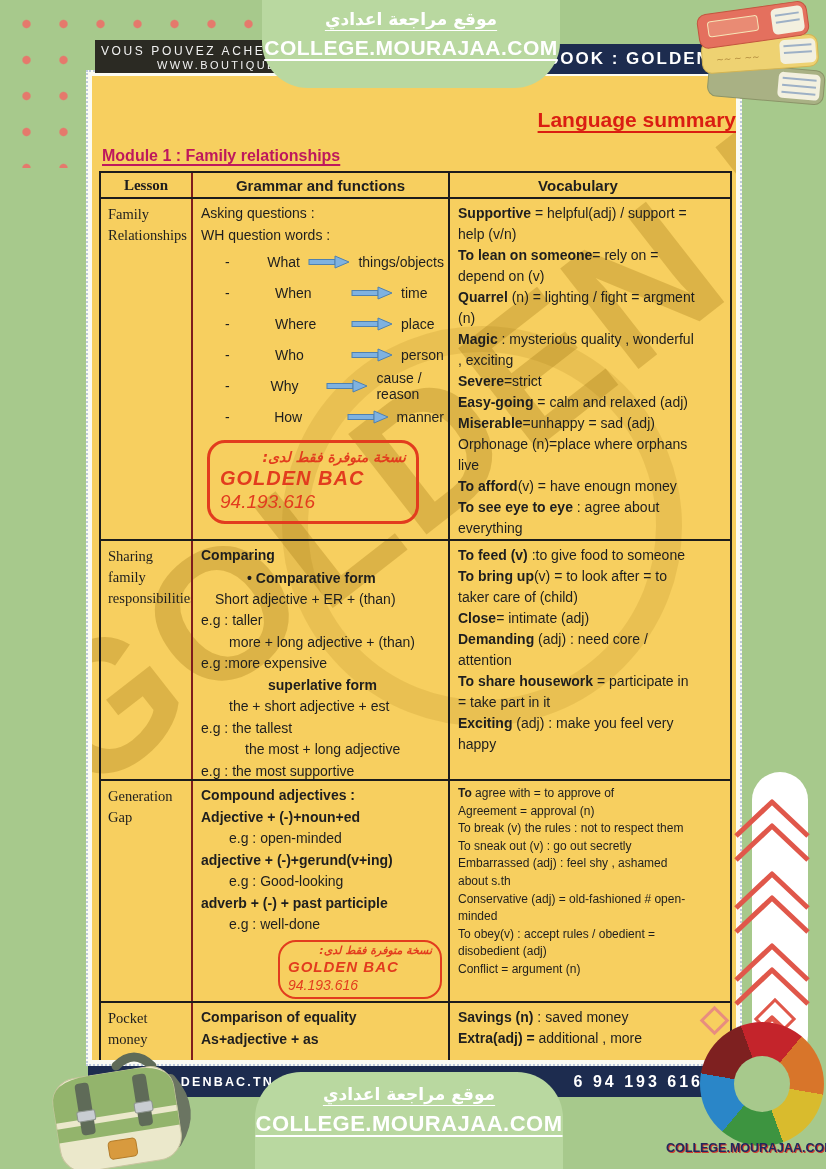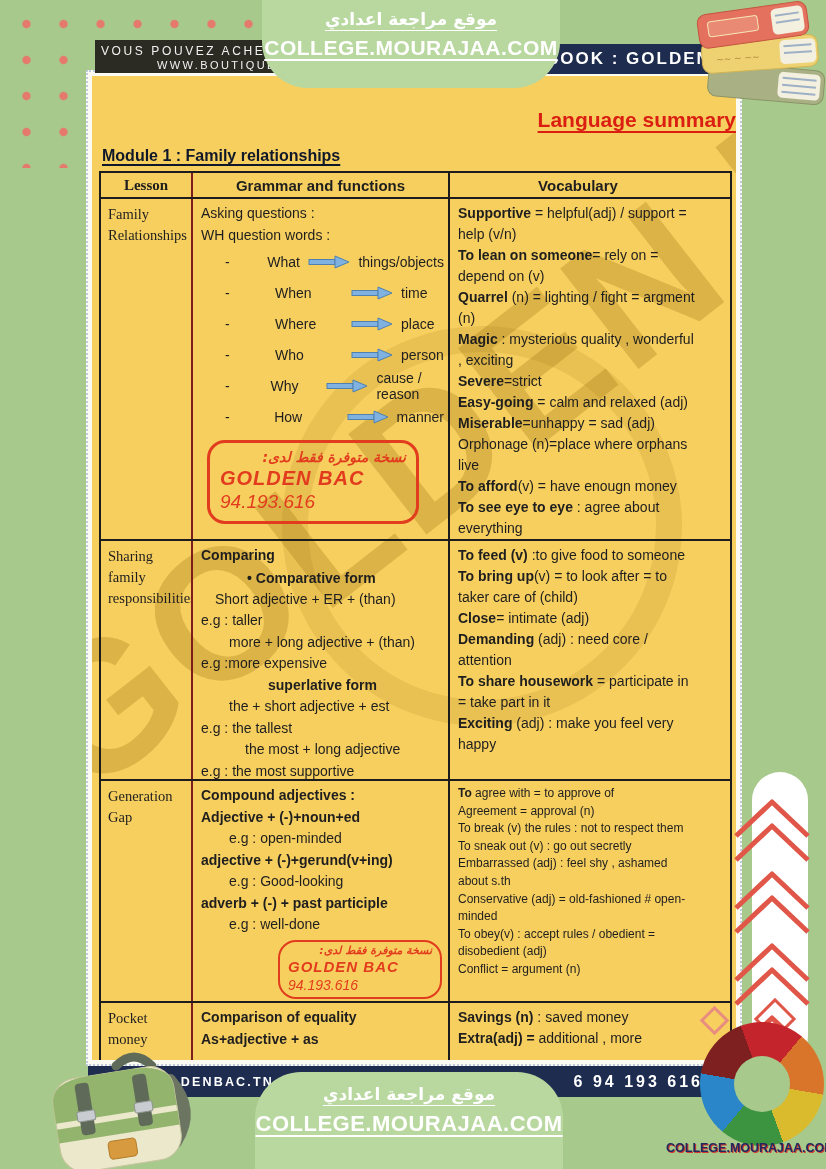--- a/index.html
+++ b/index.html
@@ -21,21 +21,21 @@
          border:2px dotted #bfcbdd;box-sizing:border-box;padding:4px;z-index:2;}
   .paper{position:relative;width:100%;height:100%;background:#f7cf5f;overflow:hidden;}
   .wm-text{position:absolute;left:-110px;top:590px;font-size:185px;font-weight:bold;
            color:rgba(160,117,18,.30);transform:rotate(-38deg);transform-origin:left top;
            white-space:nowrap;letter-spacing:6px;z-index:0;}
   .wm-ring{position:absolute;left:190px;top:250px;width:400px;height:400px;border-radius:50%;
            border:26px solid rgba(160,117,18,.16);z-index:0;box-sizing:border-box;}
   .title{position:relative;margin-top:32px;text-align:right;z-index:1;}
   .title span{font-size:21px;font-weight:bold;color:#da1e12;text-decoration:underline;text-underline-offset:4px;text-decoration-thickness:2px;}
   .module{position:relative;margin:15px 0 0 10px;z-index:1;}
-  .module span{font-size:16px;font-weight:bold;color:#0f172a;text-decoration:underline;text-underline-offset:3px;text-decoration-thickness:2px;}
+  .module span{font-size:16px;font-weight:bold;color:#be185d;text-decoration:underline;text-underline-offset:3px;text-decoration-thickness:2px;}
   
   .ltable{position:absolute;left:7px;top:95px;width:629px;border:2px solid #1c1c1c;z-index:1;background:transparent;}
   .trow{display:flex;border-top:2px solid #1c1c1c;}
   .trow.hdr{border-top:none;}
   .cell{box-sizing:border-box;overflow:hidden;color:#1e1e1e;}
   .c0{width:92px;border-right:2px solid #7f1d1d;padding:5px 4px 0 7px;font-size:14.5px;line-height:21px;font-family:Liberation Serif, serif;}
   .c1{width:257px;border-right:2px solid #1c1c1c;padding:4px 4px 0 8px;font-size:14px;}
   .c2{width:256px;padding:4px 6px 0 8px;font-size:14px;}
   .hd{font-weight:bold;text-align:center;font-size:15px;padding:3px 0 2px;line-height:19px;}
   .r1{height:340px;}.r2{height:238px;}.r3{height:220px;}.r4{height:59px;}

